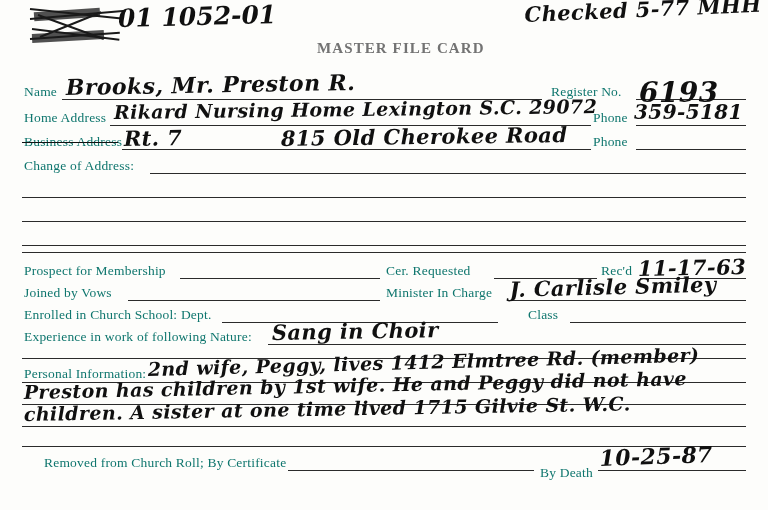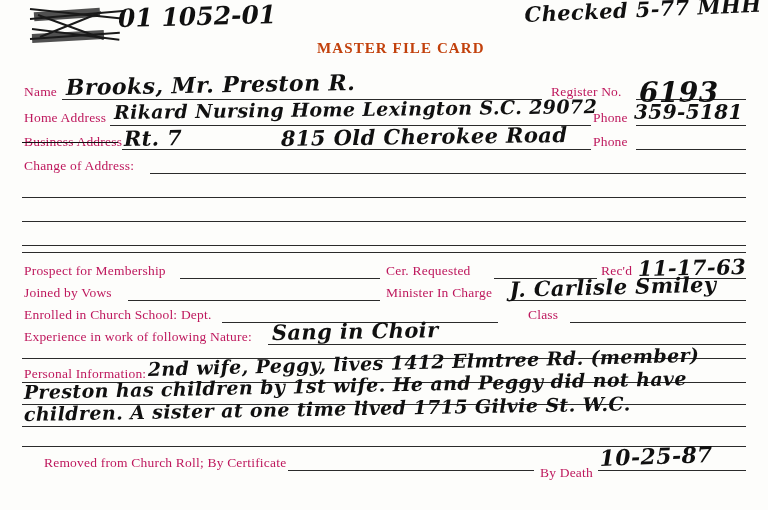--- a/index.html
+++ b/index.html
@@ -14,31 +14,31 @@
     background: #fdfdfb;
     overflow: hidden;
     font-family: "Liberation Serif", serif;
     color: #1a1a1a;
   }
   
   .printed {
     position: absolute;
     font-family: "Liberation Serif", serif;
     font-size: 13.5px;
-    color: #be185d;
+    color: #0f766e;
     white-space: nowrap;
     letter-spacing: 0.2px;
   }
   .title {
     position: absolute;
     font-family: "Liberation Serif", serif;
     font-size: 15px;
     font-weight: bold;
     letter-spacing: 1.1px;
-    color: #c2410c;
+    color: #737373;
     white-space: nowrap;
   }
   
   .rule {
     position: absolute;
     height: 0;
     border-top: 1px solid #2b2b2b;
   }
   
   .hand {

